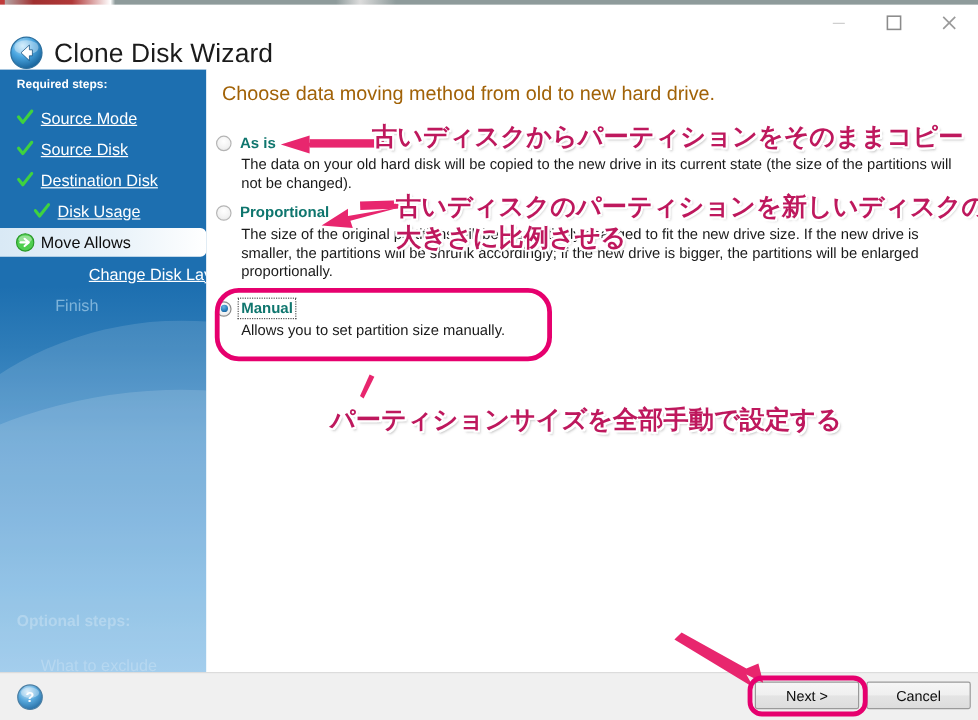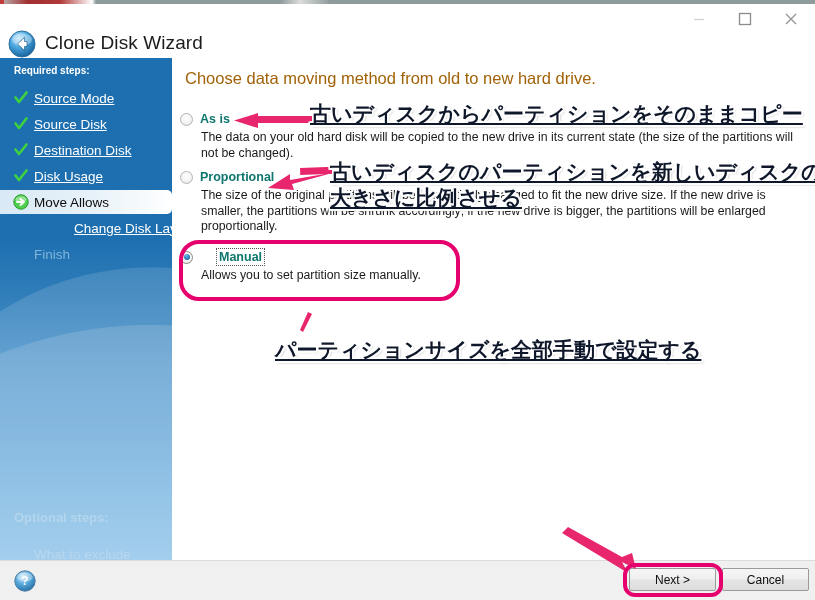--- a/index.html
+++ b/index.html
@@ -49,21 +49,21 @@
     background: #ffffff;
   }
   #back-button {
     position: absolute;
     left: 8px; top: 26px;
     width: 28px; height: 28px;
   }
   #title-text {
     position: absolute;
     left: 45px; top: 28px;
-    font-size: 19px;
+    font-size: 22px;
     color: #1b1b1b;
     letter-spacing: .1px;
     white-space: nowrap;
   }
   .wbtn {
     position: absolute;
     top: 0;
     width: 46px; height: 30px;
     display: flex;
     align-items: center;
@@ -206,21 +206,20 @@
   .optlabel {
     font-size: 12.5px;
     color: #0f766e;
     font-weight: bold;
     white-space: nowrap;
   }
   .optlabel.focus {
     outline: 1px dotted #555;
     outline-offset: 1px;
     padding: 0 1px;
-    margin-left: 18px;
   }
   .optdesc {
     font-size: 12.3px;
     color: #1a1a1a;
     line-height: 15.5px;
     margin-top: 2px;
     margin-left: 21px;
   }
 
   #opt-asis { top: 52px; width: 615px; }
@@ -288,29 +287,28 @@
     position: absolute;
     left: 0; top: 0;
     width: 815px; height: 600px;
     pointer-events: none;
     z-index: 7;
   }
   .jp {
     position: absolute;
     font-family: "DejaVu Sans", sans-serif;
     font-weight: bold;
-    color: #0f172a;
+    color: #be185d;
     white-space: nowrap;
     text-shadow:
       -1.6px -1.6px 0 #ffffff,  1.6px -1.6px 0 #ffffff,
       -1.6px  1.6px 0 #ffffff,  1.6px  1.6px 0 #ffffff,
       -1.6px 0 0 #ffffff, 1.6px 0 0 #ffffff,
        0 -1.6px 0 #ffffff, 0 1.6px 0 #ffffff,
        2px 2px 2px rgba(120,120,120,0.45);
-    text-decoration: underline;
   }
   #jp1 { left: 310px; top: 100px; font-size: 21px; }
   #jp2a { left: 330px; top: 158px; font-size: 21px; }
   #jp2b { left: 330px; top: 184px; font-size: 21px; }
   #jp3 { left: 275px; top: 336px; font-size: 21px; }
 </style>
 </head>
 <body>
 
 <div id="top-strip"></div>
@@ -379,21 +377,21 @@
 
     <div class="step plain" style="top:80px;">
       <span class="marker">
         <svg width="14" height="14" viewBox="0 0 14 14">
           <path d="M1.5 6.5 L5 11 L12.5 1.5" fill="none" stroke="#3fd23f" stroke-width="2.6" stroke-linecap="round" stroke-linejoin="round"></path>
         </svg>
       </span>
       <span class="steplabel">Destination Disk</span>
     </div>
 
-    <div class="step plain" style="top:106px;">
+    <div class="step plain" style="top:106px;padding-left:14px;">
       <span class="marker">
         <svg width="14" height="14" viewBox="0 0 14 14">
           <path d="M1.5 6.5 L5 11 L12.5 1.5" fill="none" stroke="#3fd23f" stroke-width="2.6" stroke-linecap="round" stroke-linejoin="round"></path>
         </svg>
       </span>
       <span class="steplabel">Disk Usage</span>
     </div>
 
     <div class="step current" style="top:132px;">
       <span class="marker">
@@ -404,21 +402,21 @@
         </svg>
       </span>
       <span class="steplabel">Move Allows</span>
     </div>
 
     <div class="step plain" style="top:158px;margin-left:40px;">
       <span class="marker"></span>
       <span class="steplabel">Change Disk Layout</span>
     </div>
 
-    <div class="step disabled" style="top:184px;">
+    <div class="step disabled" style="top:184px;padding-left:12px;">
       <span class="marker"></span>
       <span class="steplabel">Finish</span>
     </div>
 
     <div id="opt-label">Optional steps:</div>
     <div class="step faint" style="top:484px;">
       <span class="marker"></span>
       <span class="steplabel">What to exclude</span>
     </div>
   </div>

